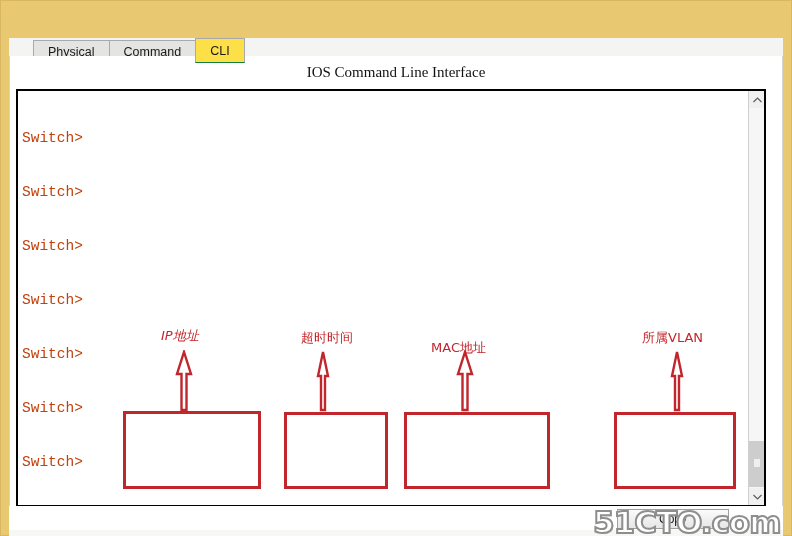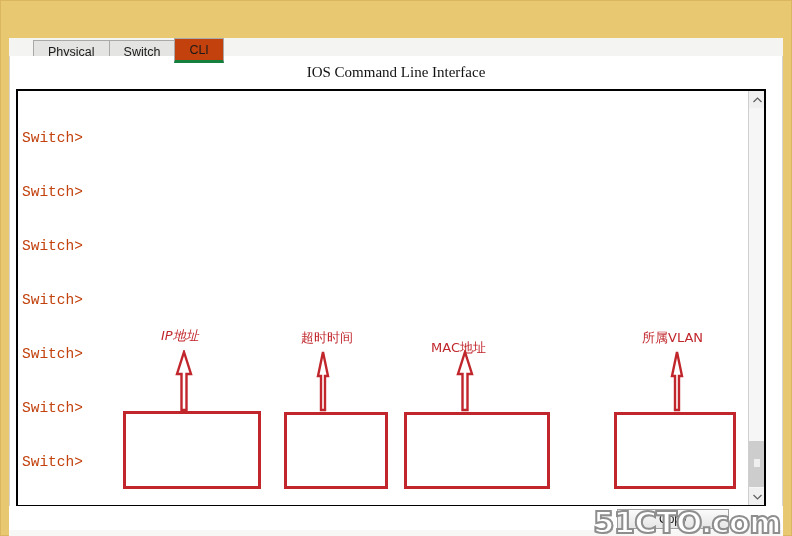--- a/index.html
+++ b/index.html
@@ -124,23 +124,23 @@
     align-items: center;
     font-size: 12.5px;
     color: #1a1a1a;
     background: #e4e4e2;
     border: 1px solid #a9a9a9;
     border-bottom: none;
     margin-right: -1px;
     font-family: "Liberation Sans", sans-serif;
   }
   .tab.active {
-    background: #c2410c;
+    background: #fde047;
     height: 25px;
-    border-bottom: 3px solid #15803d;
+    border-bottom: 1px solid #15803d;
     position: relative;
     z-index: 3;
     text-align: right;
   }
 
   
   #content {
     position: absolute;
     top: 55px; left: 8px;
     width: 774px;
@@ -296,21 +296,21 @@
 <body>
 
 <div id="window">
 
 
   <div id="tabstrip">
     <div class="tab">
       <span>Physical</span>
     </div>
     <div class="tab">
-      <span>Switch</span>
+      <span>Command</span>
     </div>
     <div class="tab active">
       <span>CLI</span>
     </div>
   </div>
 
   <div id="content">
 
     <div id="cli-heading">IOS Command Line Interface</div>
 

